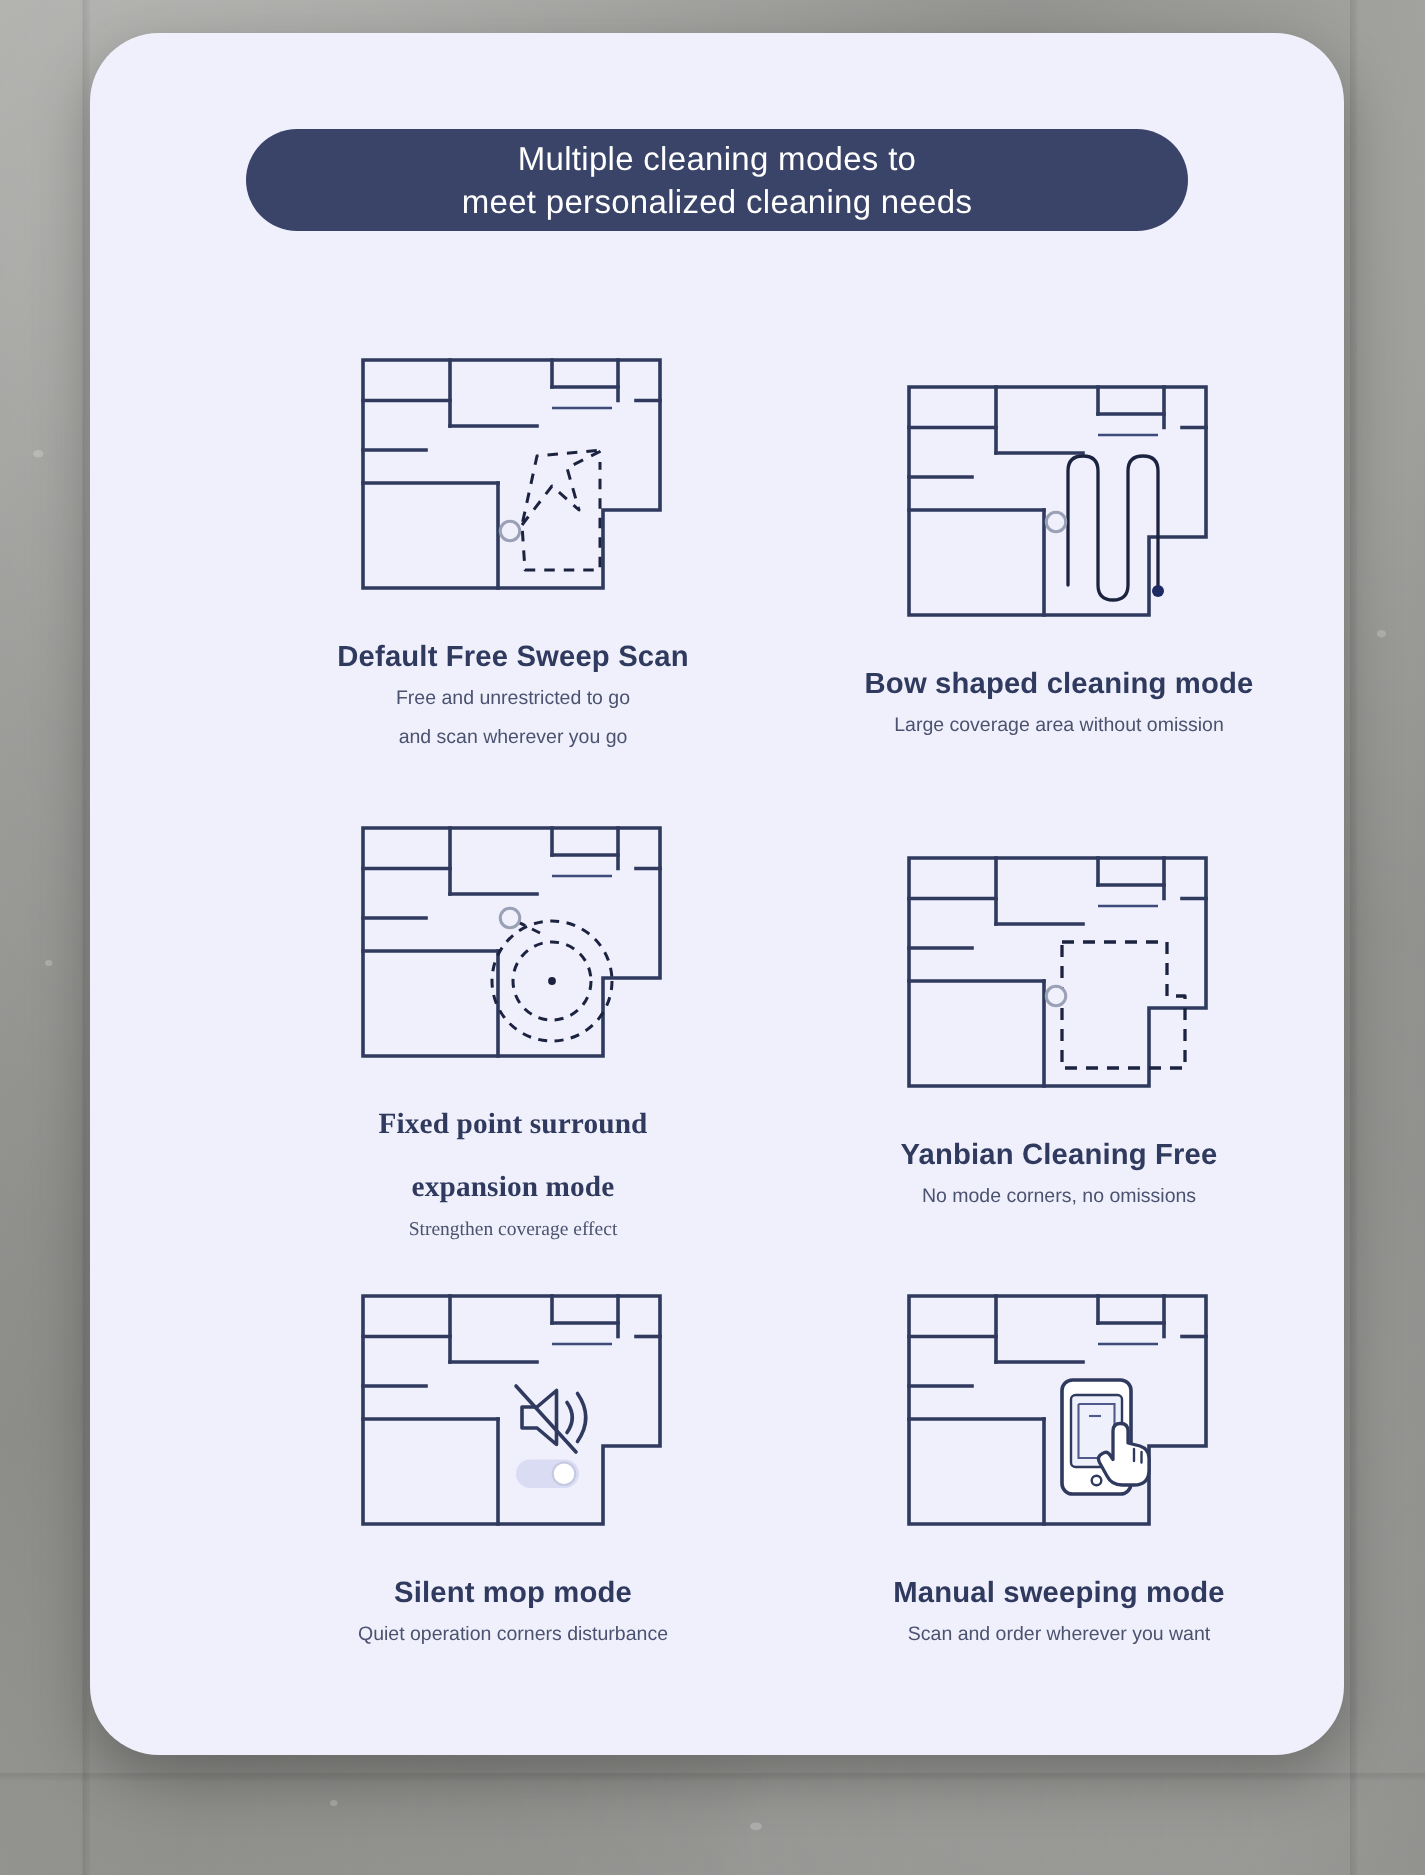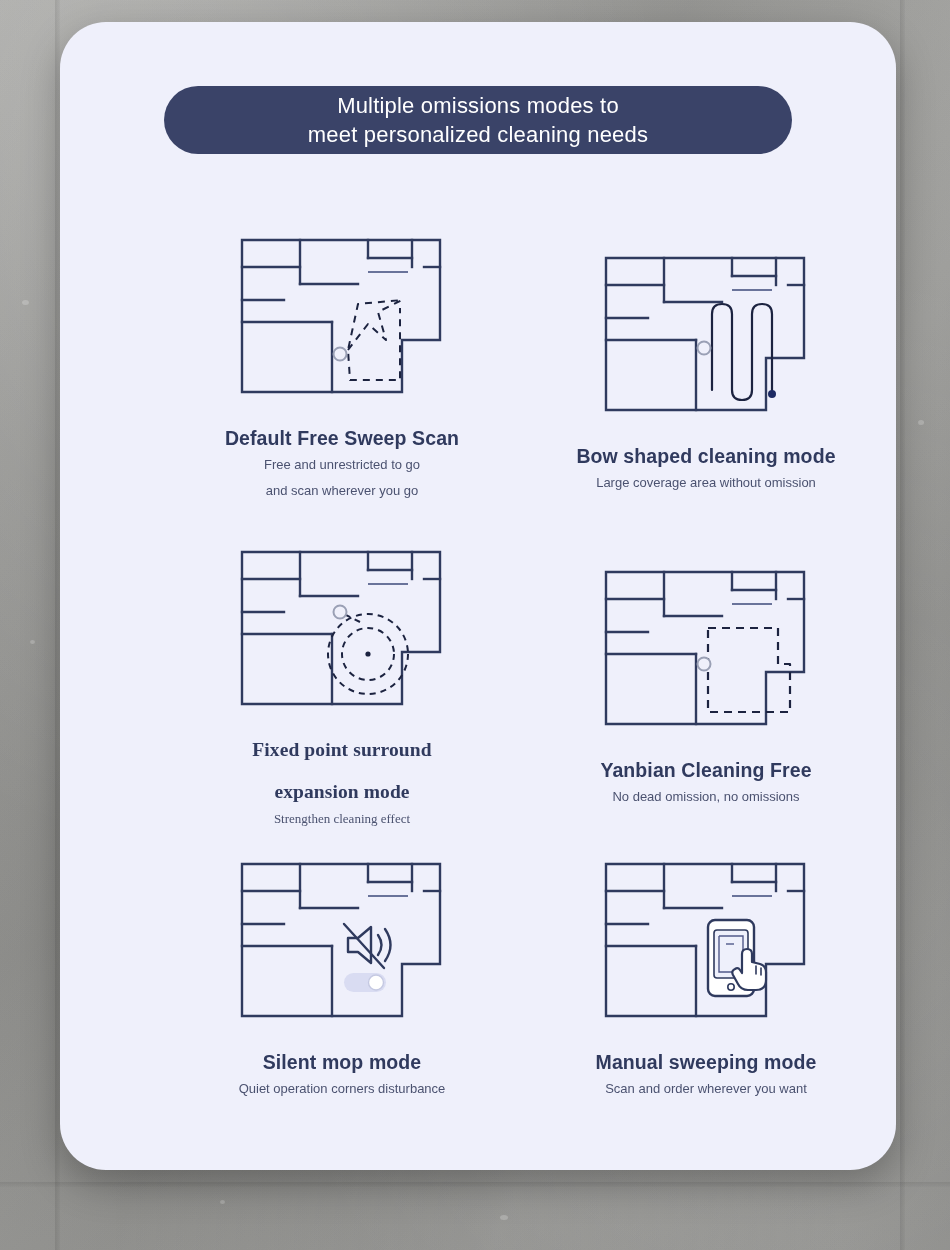--- a/index.html
+++ b/index.html
@@ -130,21 +130,21 @@
   <div class="bg-speck" style="left:22px;  top:300px;  width:7px;  height:5px;"></div>
   <div class="bg-speck" style="left:30px;  top:640px;  width:5px;  height:4px;"></div>
   <div class="bg-speck" style="left:918px; top:420px;  width:6px;  height:5px;"></div>
   <div class="bg-speck" style="left:500px; top:1215px; width:8px;  height:5px;"></div>
   <div class="bg-speck" style="left:220px; top:1200px; width:5px;  height:4px;"></div>
 </div>
 
 <div class="card">
 
   <div class="header-pill">
-    <div class="header-line">Multiple omissions modes to</div>
+    <div class="header-line">Multiple cleaning modes to</div>
     <div class="header-line">meet personalized cleaning needs</div>
   </div>
 
   <div class="grid">
 
     <div class="mode m0">
       <svg class="art" viewBox="0 0 340 195">
         <g fill="none" stroke="#2f3a5e" stroke-width="2.4" stroke-linecap="square">
 
           <path d="M70,18 L70,170 L230,170 L230,118 L268,118 L268,18 Z"></path>
@@ -226,21 +226,21 @@
         <g fill="none" stroke="#1c2340" stroke-width="2" stroke-dasharray="6 5">
           <circle cx="196" cy="120" r="40"></circle>
           <circle cx="196" cy="120" r="26"></circle>
         </g>
         <path d="M188,88 L172,80" fill="none" stroke="#1c2340" stroke-width="2" stroke-dasharray="6 5"></path>
         <circle cx="196" cy="120" r="2.6" fill="#1c2340"></circle>
         <circle cx="168" cy="78" r="6.5" fill="#eff0fb" stroke="#9aa0b5" stroke-width="2"></circle>
       </svg>
       <div class="title">Fixed point surround</div>
       <div class="title" style="margin-top:16px;">expansion mode</div>
-      <div class="subtitle">Strengthen cleaning effect</div>
+      <div class="subtitle">Strengthen coverage effect</div>
     </div>
 
     <div class="mode m3">
       <svg class="art" viewBox="0 0 340 195">
         <g fill="none" stroke="#2f3a5e" stroke-width="2.4" stroke-linecap="square">
           <path d="M70,18 L70,170 L230,170 L230,118 L268,118 L268,18 Z"></path>
           <path d="M70,45 L128,45"></path>
           <path d="M128,18 L128,62"></path>
           <path d="M128,62 L186,62"></path>
           <path d="M196,18 L196,36"></path>
@@ -254,21 +254,21 @@
         <g fill="none" stroke="#3d4a7a" stroke-width="1.6">
           <path d="M196,50 L236,50"></path>
         </g>
 
         <g fill="none" stroke="#1c2340" stroke-width="2.2" stroke-dasharray="8 6" stroke-linejoin="round">
           <path d="M172,74 L242,74 L242,110 L254,110 L254,158 L172,158 Z"></path>
         </g>
         <circle cx="168" cy="110" r="6.5" fill="#eff0fb" stroke="#9aa0b5" stroke-width="2"></circle>
       </svg>
       <div class="title">Yanbian Cleaning Free</div>
-      <div class="subtitle">No dead omission, no omissions</div>
+      <div class="subtitle">No mode corners, no omissions</div>
     </div>
 
     <div class="mode m4">
       <svg class="art" viewBox="0 0 340 195">
         <g fill="none" stroke="#2f3a5e" stroke-width="2.4" stroke-linecap="square">
           <path d="M70,18 L70,170 L230,170 L230,118 L268,118 L268,18 Z"></path>
           <path d="M70,45 L128,45"></path>
           <path d="M128,18 L128,62"></path>
           <path d="M128,62 L186,62"></path>
           <path d="M196,18 L196,36"></path>

